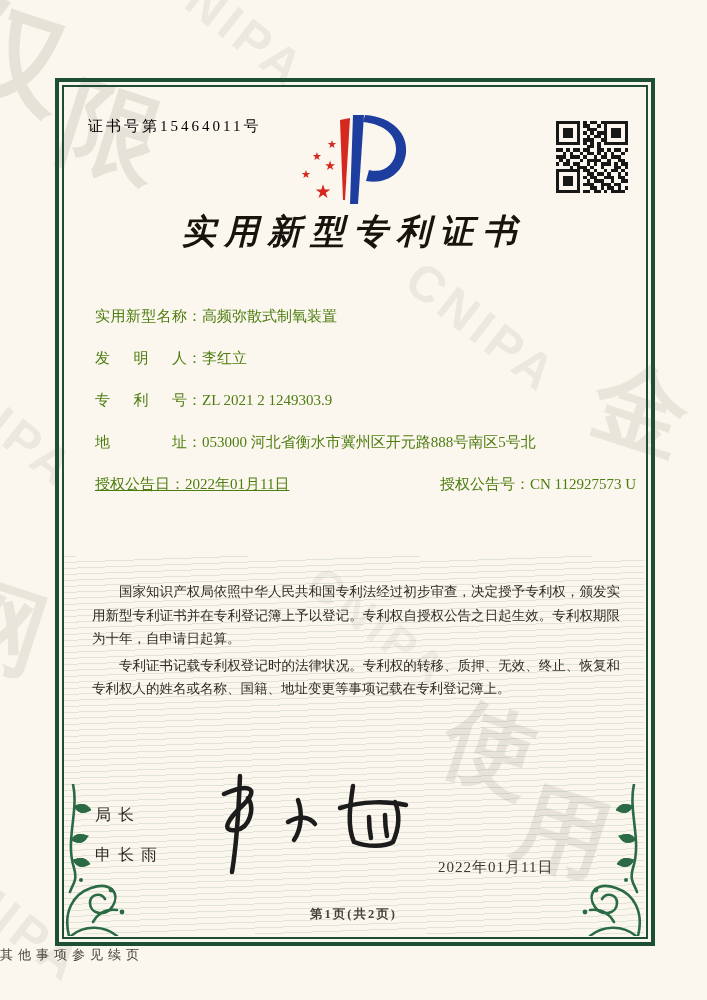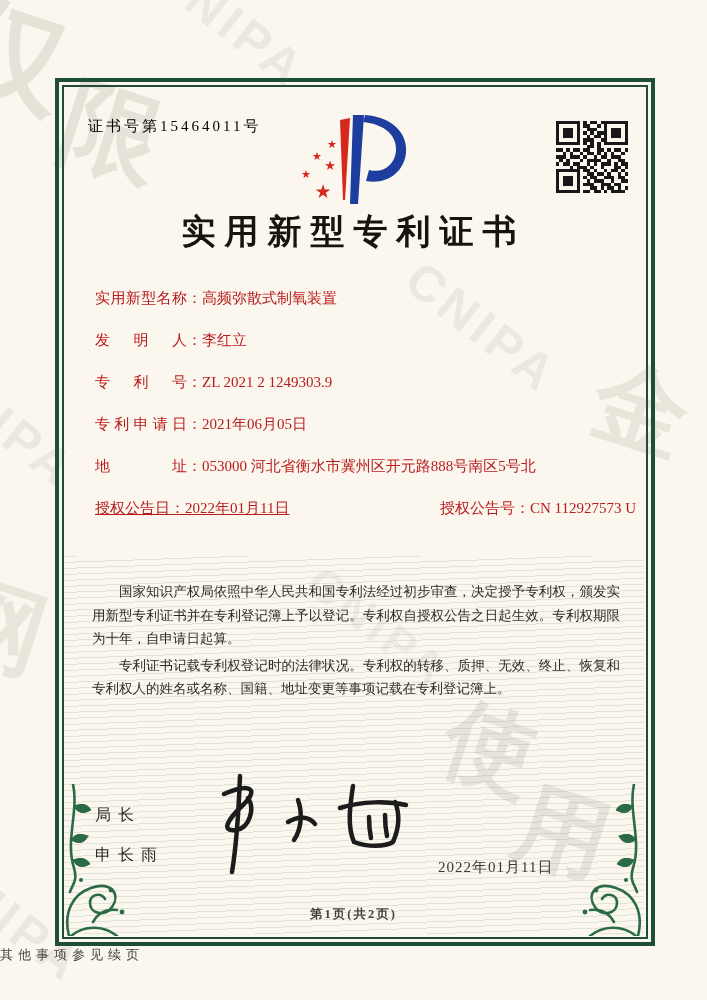--- a/index.html
+++ b/index.html
@@ -15,22 +15,22 @@
       background:repeating-linear-gradient(178deg, rgba(116,150,120,0.20) 0 1px, rgba(0,0,0,0) 1px 6px);}
   
   .frame{left:55px;top:78px;width:592px;height:860px;border:4px solid #1c4f33;}
   .frame-inner{position:absolute;inset:3px;border:2px solid #1c4f33;}
   
   .cert-no{left:88px;top:117px;font-size:15px;letter-spacing:3px;color:#000000;}
   .logo{left:284px;top:108px;width:126px;height:100px;}
   .qr{left:556px;top:121px;width:72px;height:72px;}
   #qr-svg rect{fill:#181818;}
   .title{left:0;right:0;top:209px;text-align:center;font-size:34px;font-weight:bold;
-         letter-spacing:9px;color:#17140e;}
-  .fields{left:95px;top:285px;width:525px;font-size:15px;color:#b91c1c;}
+         letter-spacing:9px;color:#17140e;font-style:italic;}
+  .fields{left:95px;top:303px;width:525px;font-size:15px;color:#4d7c0f;}
   .frow{line-height:26px;margin-bottom:16px;white-space:nowrap;}
   .flabel{display:inline-block;width:92px;text-align:justify;text-align-last:justify;vertical-align:top;}
   .grant-row{position:relative;text-decoration:underline;}
   .grant2{position:absolute;left:345px;top:0;white-space:nowrap;}
   .paras{left:92px;top:580px;width:528px;font-size:13.5px;line-height:23.5px;text-align:justify;color:#2f2c25;}
   .paras p{margin:0 0 3px 0;text-indent:2em;}
   .signer{left:95px;top:795px;font-size:16px;letter-spacing:7px;line-height:40px;color:#2c2a23;font-family:Liberation Serif, serif;}
   .signature{left:192px;top:772px;}
   .issue-date{left:438px;top:858px;font-size:15px;letter-spacing:1px;color:#3b382f;}
   .page-num{left:0;right:0;top:906px;text-align:center;font-size:12.5px;letter-spacing:2px;color:#45433a;font-weight:bold;}
@@ -361,23 +361,20 @@
     <div class="frow">
       <span class="flabel">实用新型名称</span><span>：</span><span>高频弥散式制氧装置</span>
     </div>
     <div class="frow">
       <span class="flabel">发明人</span><span>：</span><span>李红立</span>
     </div>
     <div class="frow">
       <span class="flabel">专利号</span><span>：</span><span>ZL 2021 2 1249303.9</span>
     </div>
     <div class="frow">
-      <span class="flabel">专利申请日</span><span>：</span><span>2021年06月05日</span>
-    </div>
-    <div class="frow">
       <span class="flabel">地址</span><span>：</span><span>053000 河北省衡水市冀州区开元路888号南区5号北</span>
     </div>
     <div class="frow grant-row">
       <span>
         <span>授权公告日</span><span>：</span><span>2022年01月11日</span>
       </span>
       <span class="grant2">
         <span>授权公告号</span><span>：</span><span>CN 112927573 U</span>
       </span>
     </div>

